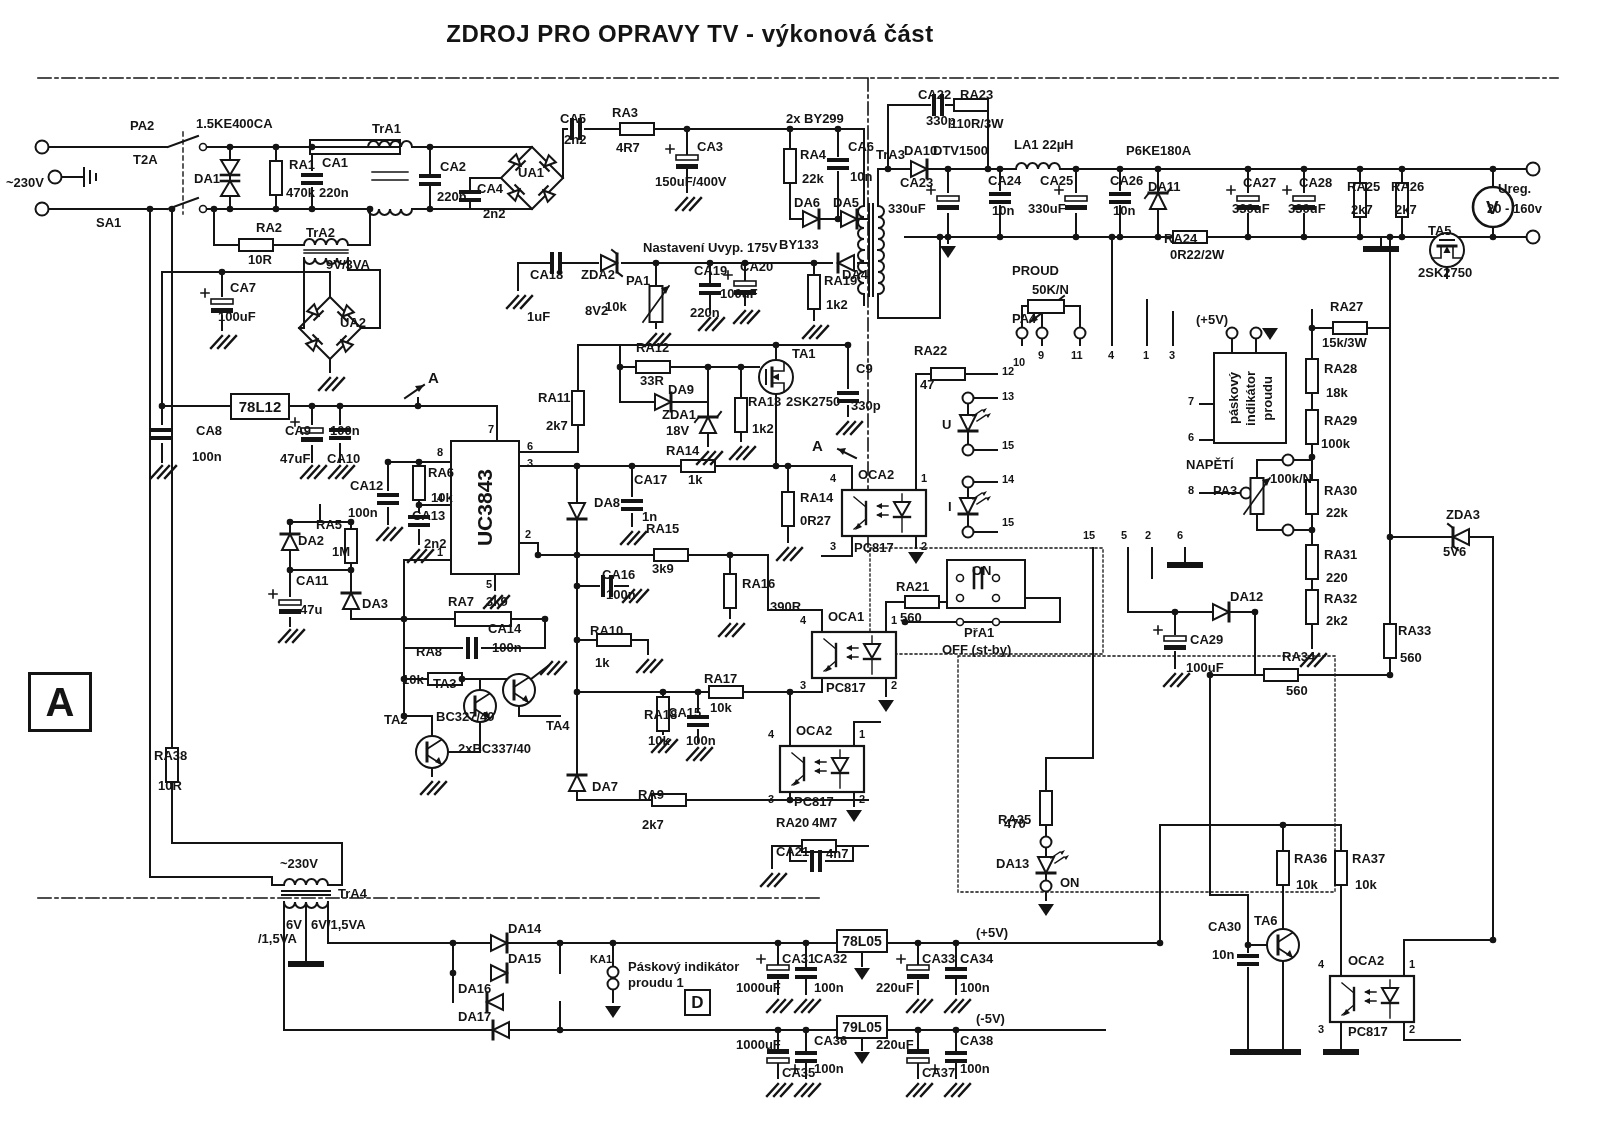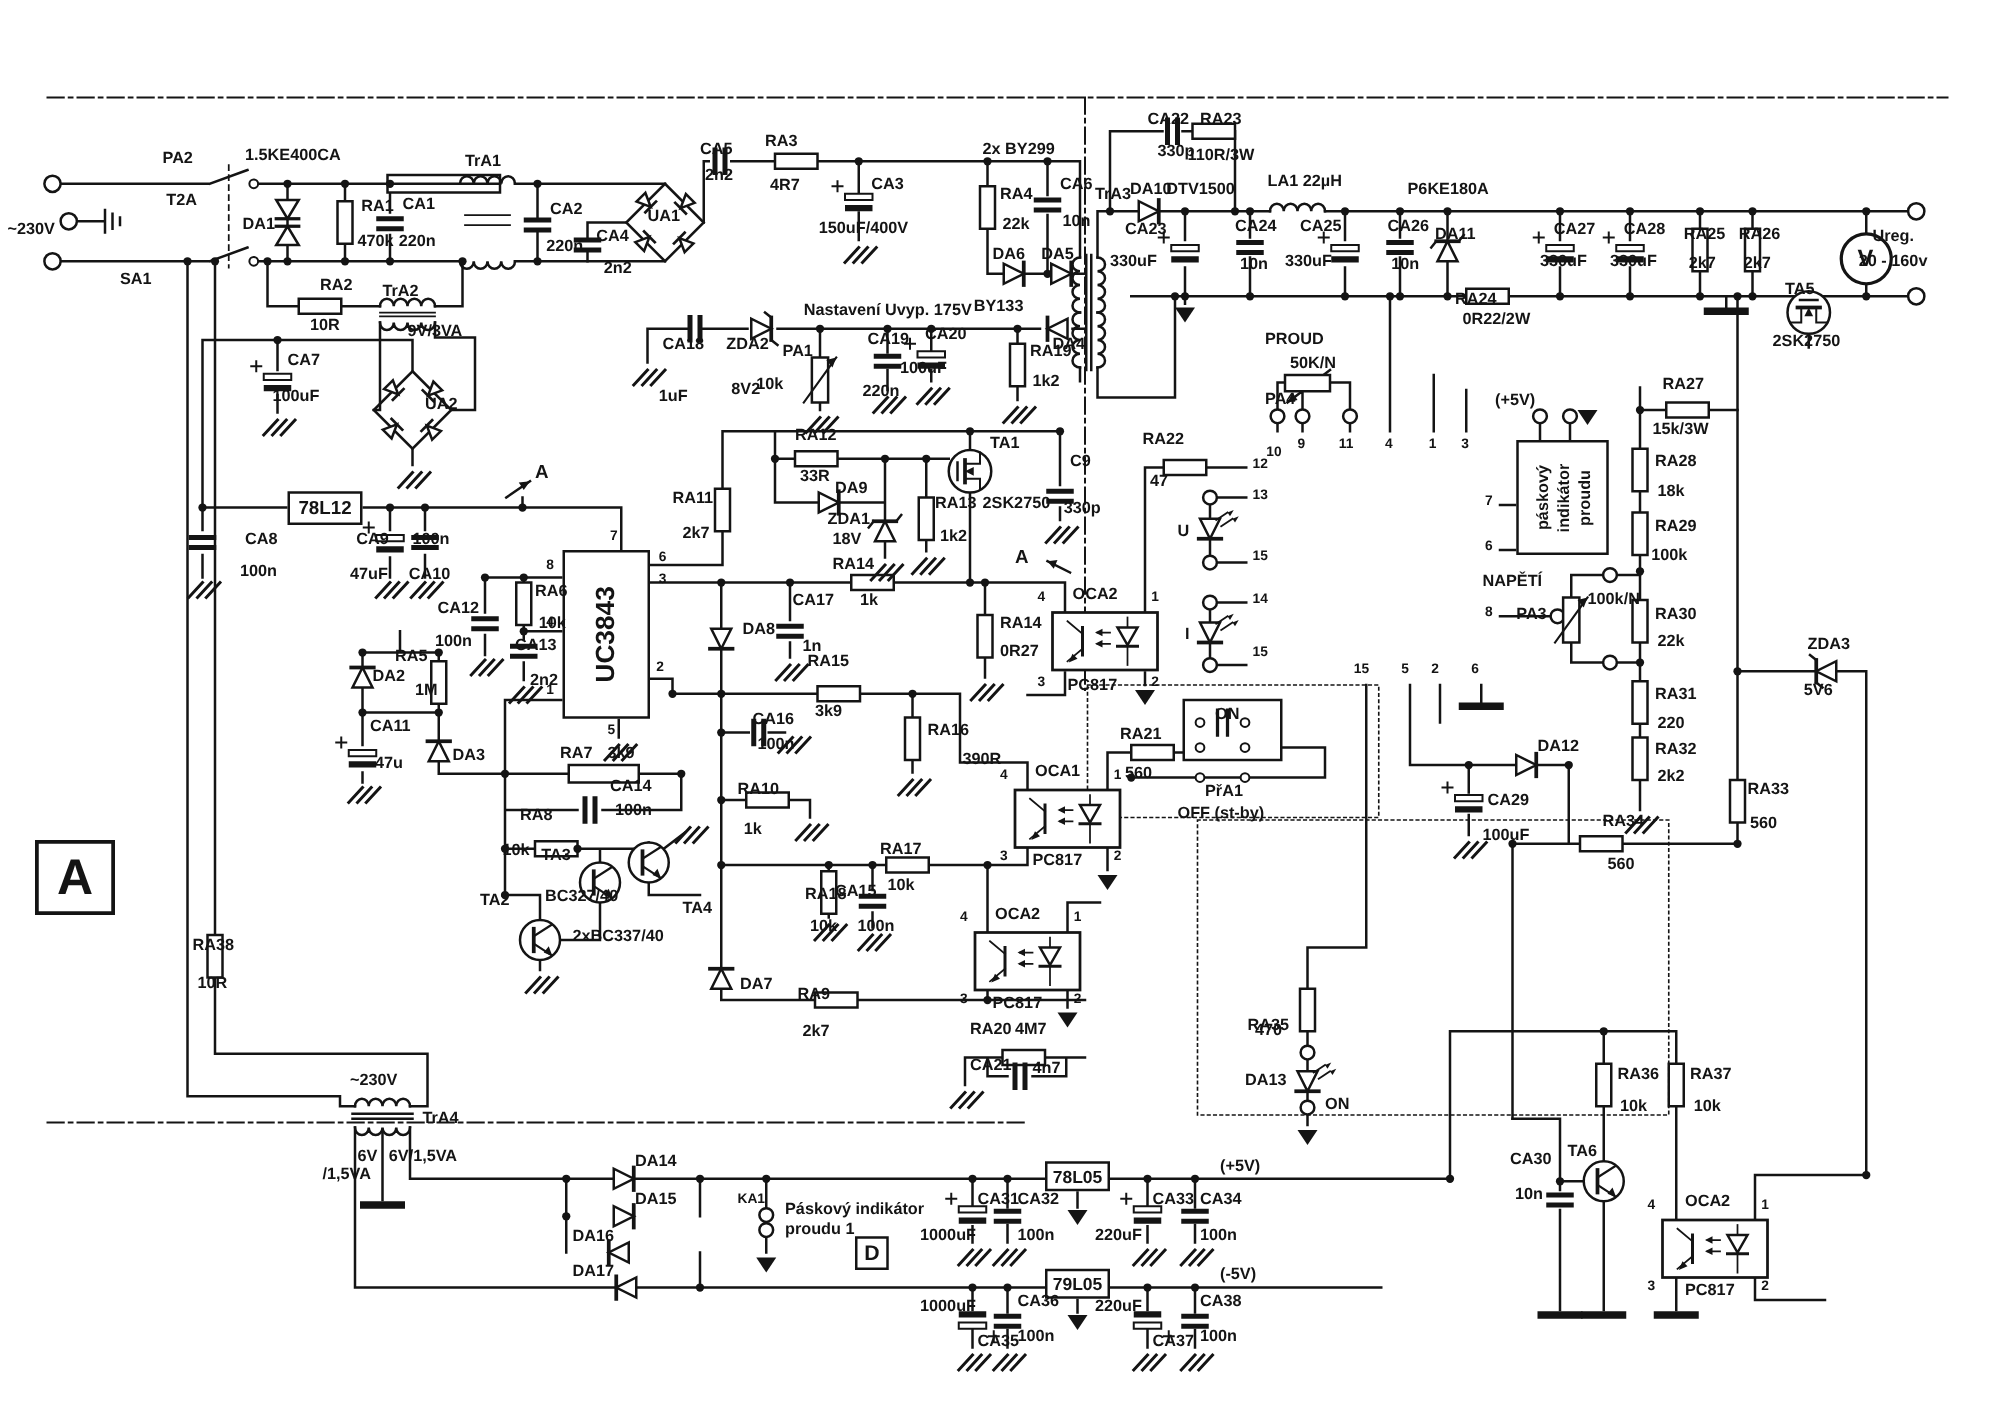--- a/index.html
+++ b/index.html
@@ -572,20 +572,21 @@
 <use href="#gb" transform="translate(1248,1052)"></use>
         <use href="#gb" transform="translate(1283,1052)"></use>
         <use href="#gb" transform="translate(1341,1052)"></use>
 <use href="#nd" transform="translate(1283,825)"></use>
         <use href="#nd" transform="translate(1248,945)"></use>
 <use href="#nd" transform="translate(1493,940)"></use>
         <use href="#nd" transform="translate(1160,943)"></use>
 </g>
 </svg>
 
+<div id="title">ZDROJ PRO OPRAVY TV - výkonová část</div>
 
 <div id="marker-a">A</div>
 <div id="marker-d">D</div>
 
 <div class="icbox" id="reg12-box">78L12</div>
 <div class="icbox" id="uc-box">
       <span class="vtxt">UC3843</span>
     </div>
 <div class="icbox" id="pask-box">
   <span class="vtxt">páskový</span>

